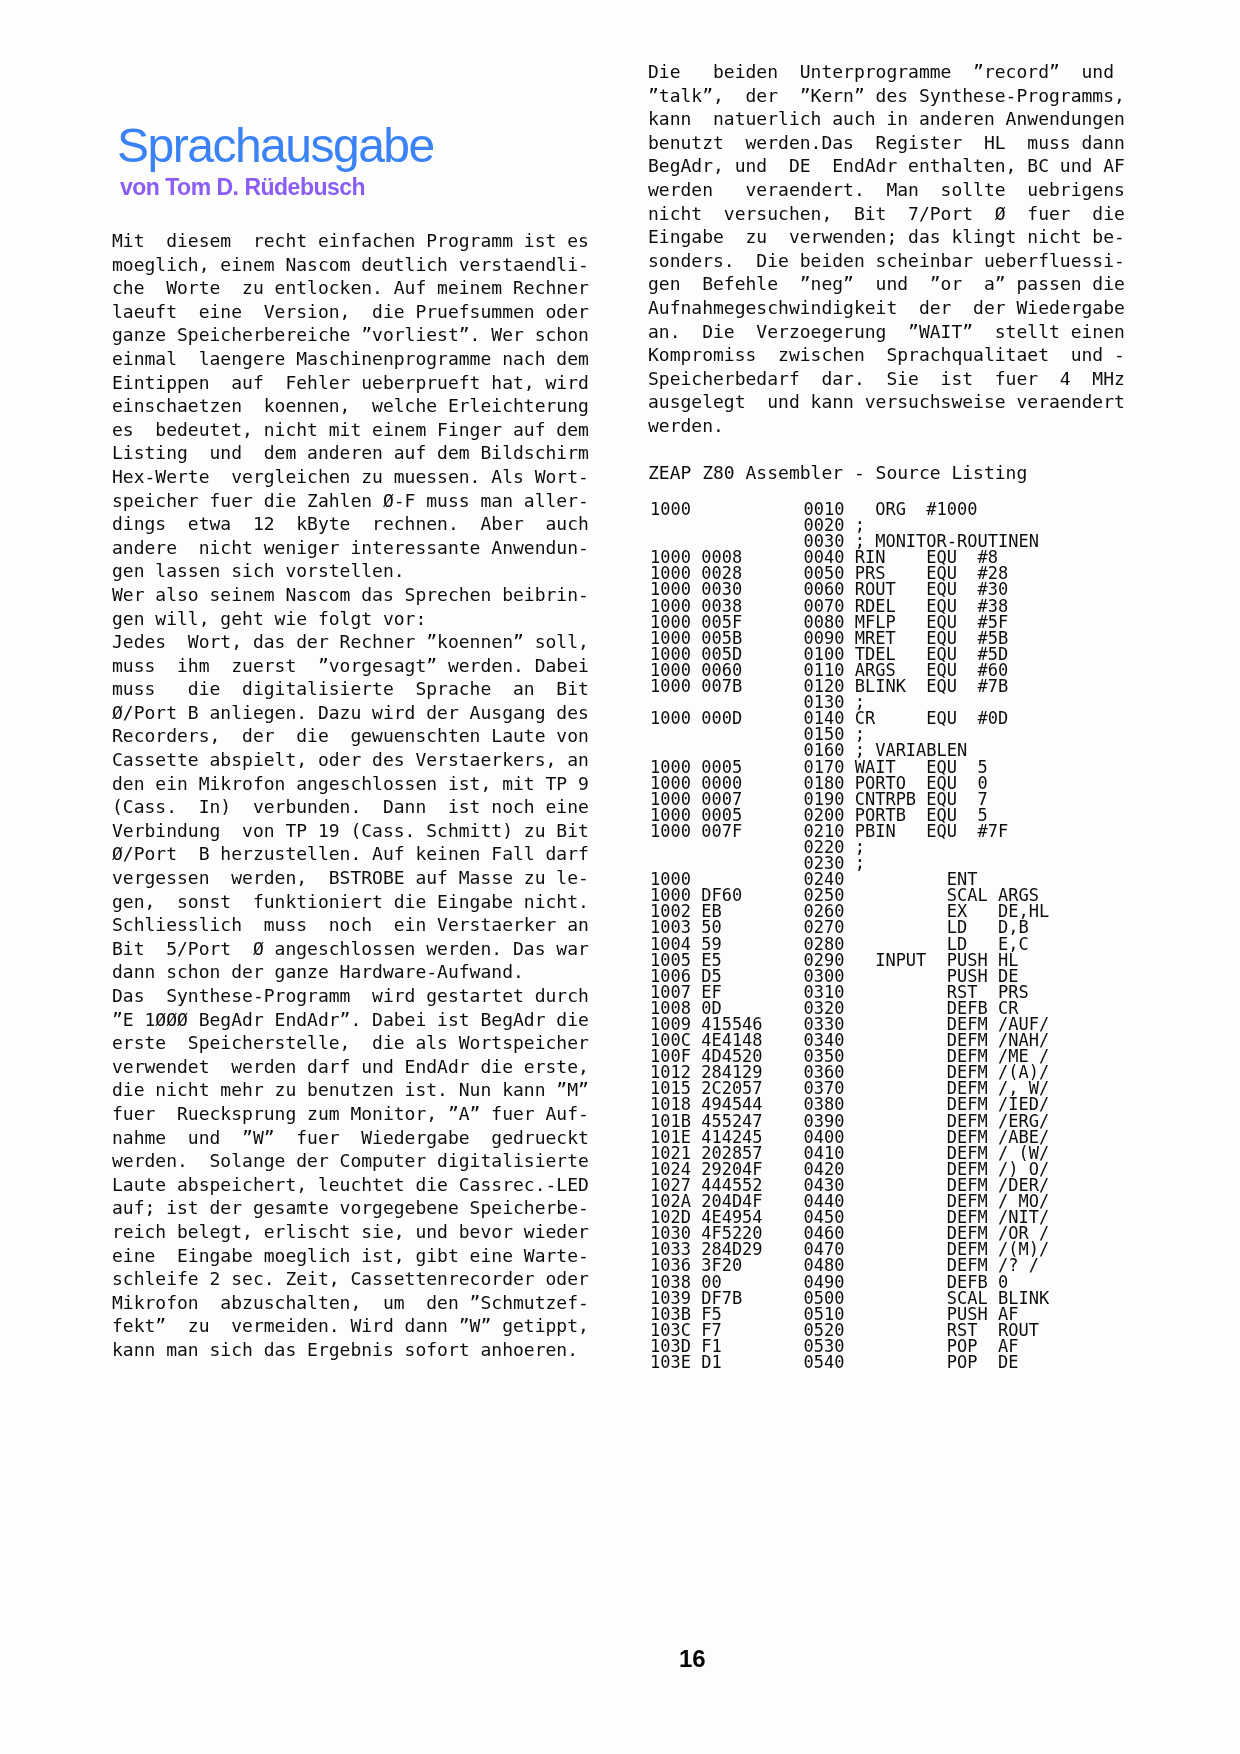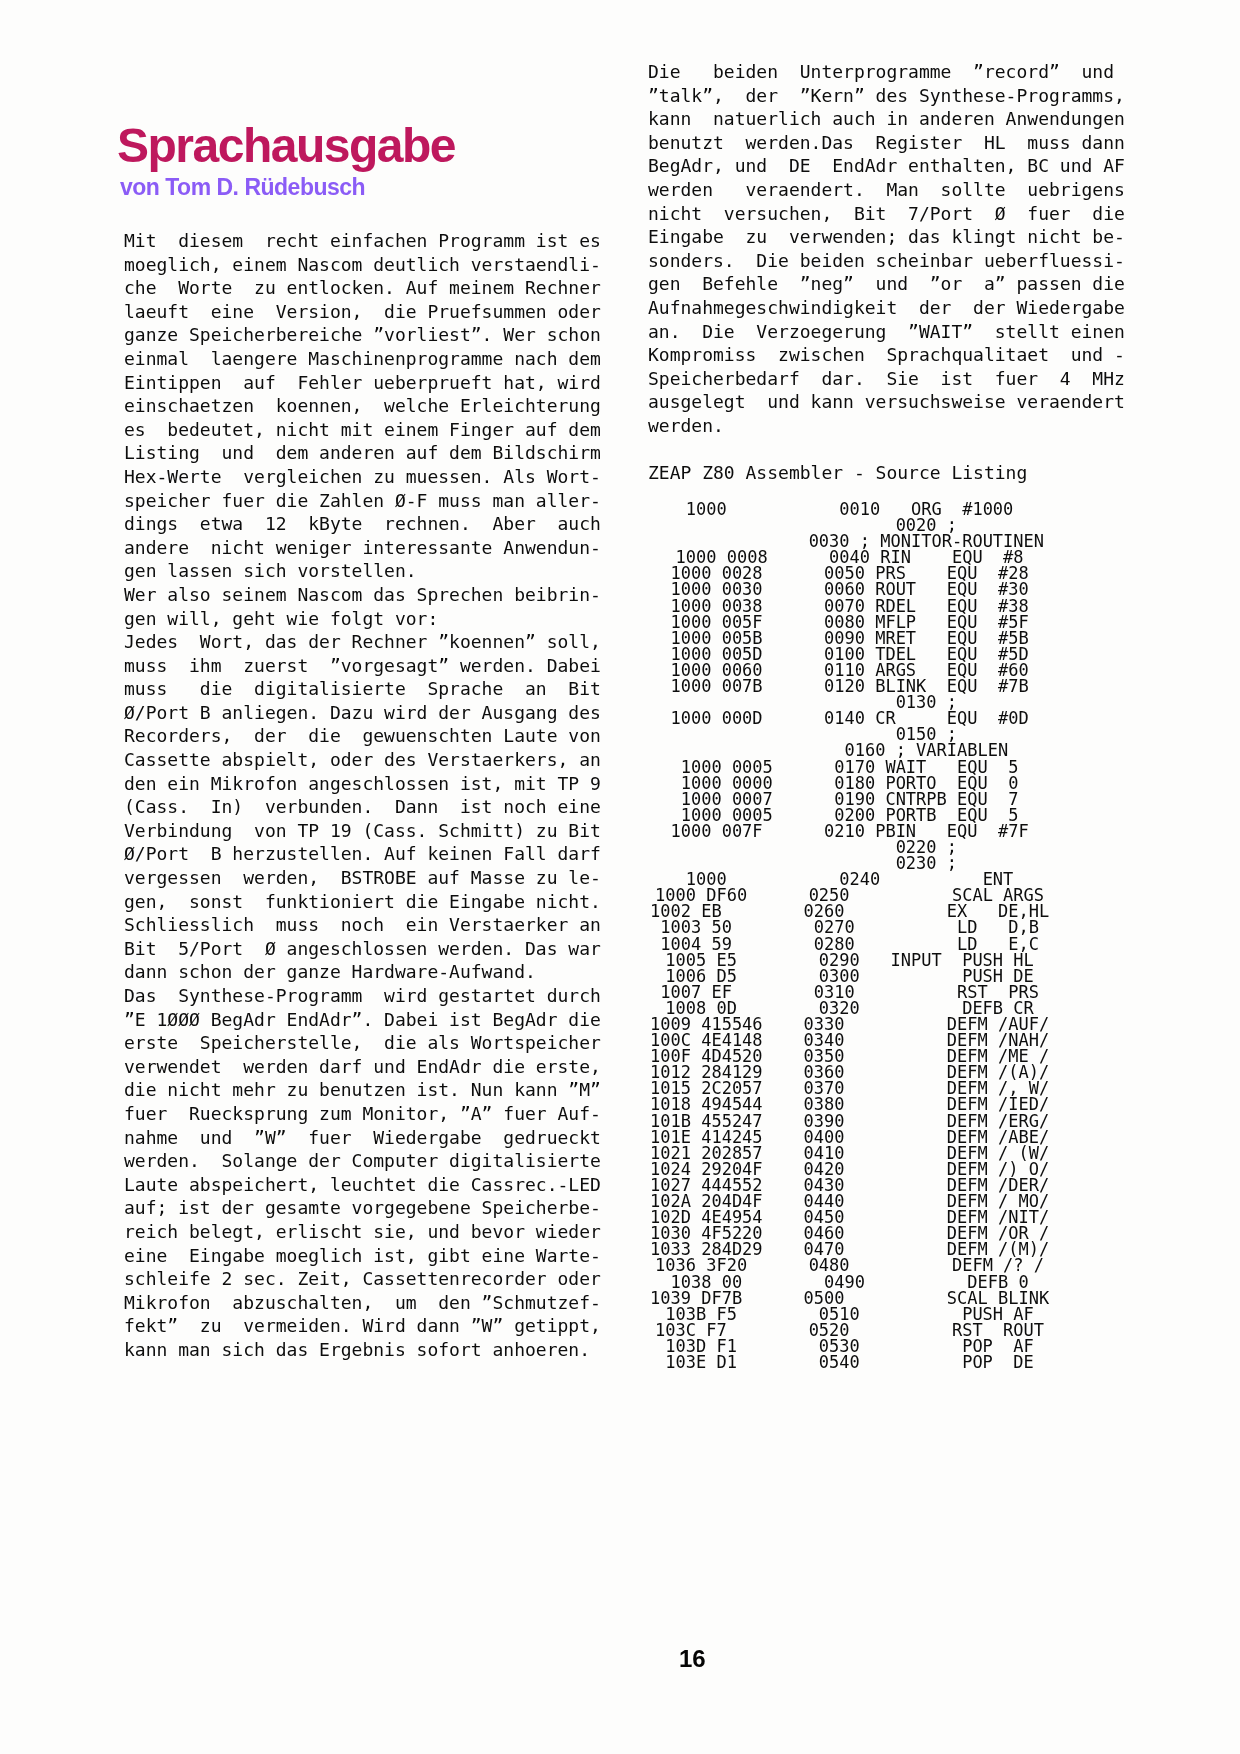--- a/index.html
+++ b/index.html
@@ -12,47 +12,46 @@
   .page {
     position:absolute; left:0; top:0;
     width:1240px; height:1754px;
     background:#fdfdfc;
     overflow:hidden;
     color:#0d0d0d;
   }
   .title {
     position:absolute; left:117px; top:118px;
     font-family:"Liberation Sans", sans-serif;
-    font-weight:bold; font-size:48px; letter-spacing:-1.5px;
-    color:#be185d;
+    font-weight:normal; font-size:48px; letter-spacing:-1.5px;
+    color:#3b82f6;
   }
   .byline {
     position:absolute; left:120px; top:174px;
     font-family:"Liberation Sans", sans-serif;
     font-weight:bold; font-size:23px; letter-spacing:-0.5px;
     color:#8b5cf6;
   }
   pre {
     margin:0; position:absolute;
     font-family:"DejaVu Sans Mono", monospace;
     color:#0d0d0d;
     white-space:pre;
   }
   .bodytext {
     font-size:18px;
     line-height:23.6px;
   }
-  #left-col   { left:124px; top:229px; }
+  #left-col   { left:112px; top:229px; }
   #right-col  { left:648px; top:60px;  }
   #listing-header { left:648px; top:461px; font-size:18px; line-height:24px;text-align:center; }
   #listing {
     left:650px; top:501px;
     font-size:17px;
     line-height:16.1px;
-    text-align:center;
   }
   .page-num {
     position:absolute; left:679px; top:1645px;
     font-family:"Liberation Sans", sans-serif;
     font-weight:bold; font-size:24px;
     color:#050505;
   }
 </style>
 </head>
 <body>

